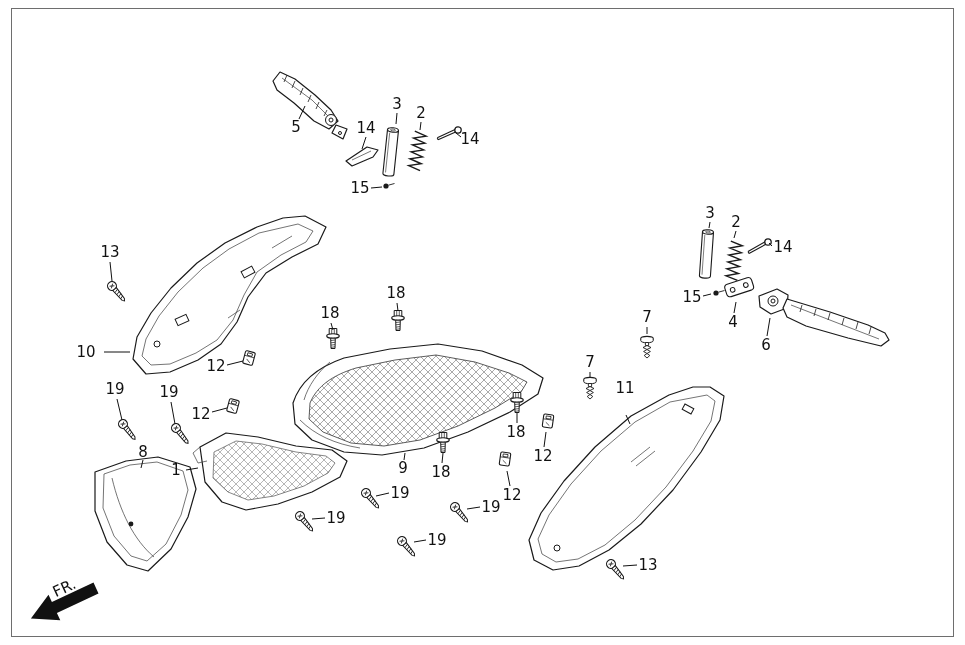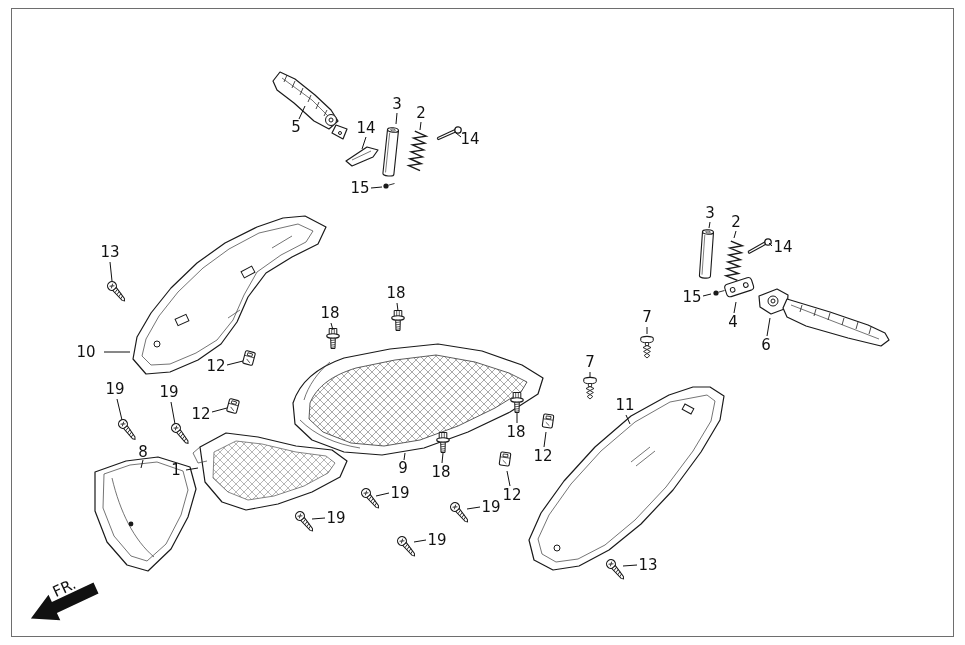--- a/index.html
+++ b/index.html
@@ -256,21 +256,21 @@
       <div class="part-label" style="left: 516px; top: 432px;">18</div>
       <div class="part-label" style="left: 441px; top: 472px;">18</div>
       <div class="part-label" style="left: 543px; top: 456px;">12</div>
       <div class="part-label" style="left: 512px; top: 495px;">12</div>
       <div class="part-label" style="left: 400px; top: 493px;">19</div>
       <div class="part-label" style="left: 336px; top: 518px;">19</div>
       <div class="part-label" style="left: 437px; top: 540px;">19</div>
       <div class="part-label" style="left: 491px; top: 507px;">19</div>
       <div class="part-label" style="left: 590px; top: 362px;">7</div>
       <div class="part-label" style="left: 647px; top: 317px;">7</div>
-      <div class="part-label" style="left: 625px; top: 405px;">11</div>
+      <div class="part-label" style="left: 625px; top: 388px;">11</div>
       <div class="part-label" style="left: 710px; top: 213px;">3</div>
       <div class="part-label" style="left: 736px; top: 222px;">2</div>
       <div class="part-label" style="left: 783px; top: 247px;">14</div>
       <div class="part-label" style="left: 692px; top: 297px;">15</div>
       <div class="part-label" style="left: 733px; top: 322px;">4</div>
       <div class="part-label" style="left: 766px; top: 345px;">6</div>
       <div class="part-label" style="left: 648px; top: 565px;">13</div>
     </div>
 </div>
 

